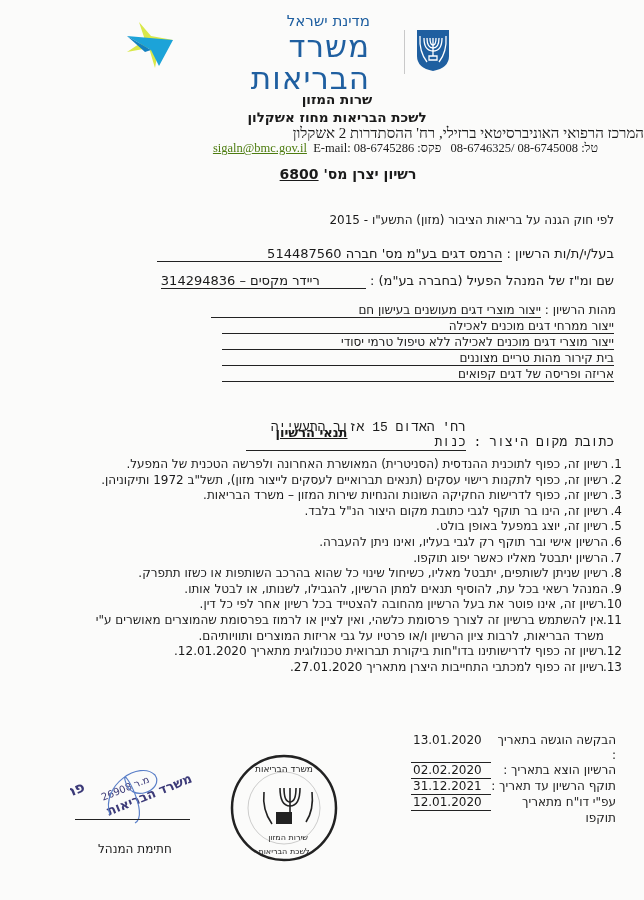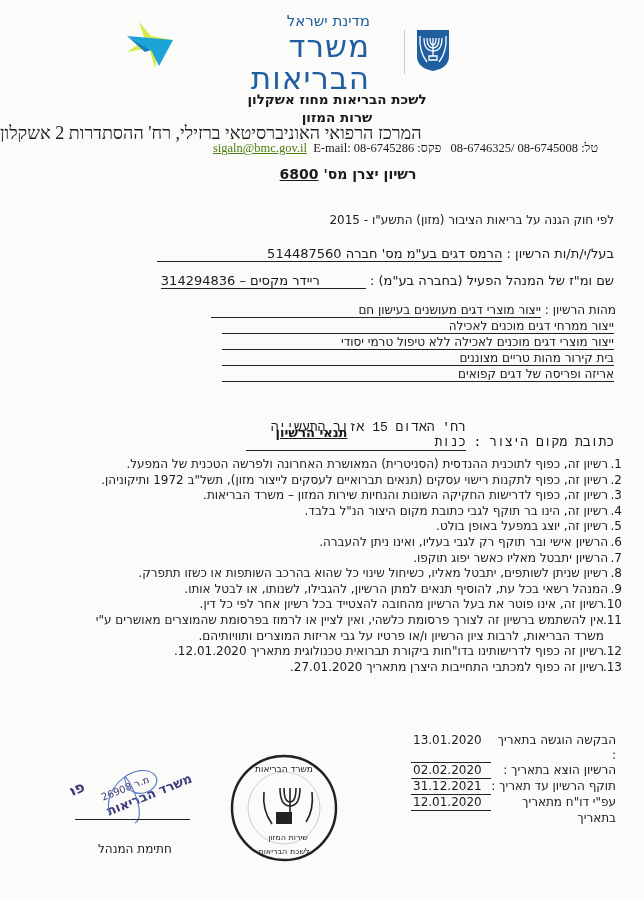--- a/index.html
+++ b/index.html
@@ -15,21 +15,21 @@
   
   .logo-star { left: 125px; top: 22px; width: 50px; height: 52px; }
   .ministry-block { left: 195px; top: 12px; width: 175px; text-align: right; }
   .ministry-state { font-size: 15px; color: #1f5fa0; line-height: 18px; }
   .ministry-heb { font-size: 31px; color: #1f5fa0; line-height: 32px; letter-spacing: 1px; }
   .ministry-eng { font-size: 14px; color: #1f5fa0; line-height: 16px; font-family: "DejaVu Sans", sans-serif; }
   .vbar { left: 404px; top: 30px; width: 1px; height: 44px; background: #c9c9c9; }
   .emblem { left: 415px; top: 28px; width: 36px; height: 44px; }
   .dept { top: 90px; left: 0; width: 644px; text-align: center; font-weight: bold; font-size: 13.5px; line-height: 18px; }
   .dept .l1 { padding-left: 30px; }
-  .addr { top: 126px; left: 0; width: 644px; text-align: left; font-family: "Liberation Serif", serif; font-size: 18px; line-height: 15px; }
+  .addr { top: 126px; left: 0; width: 644px; text-align: right; font-family: "Liberation Serif", serif; font-size: 15px; line-height: 15px; }
   .contact { top: 141px; left: 118px; width: 480px; font-family: "Liberation Serif", serif; font-size: 12.5px; }
   .contact .email-link { color: #4d7c0f; text-decoration: underline; }
   .title { top: 166px; left: 0; width: 644px; text-align: center; font-weight: bold; font-size: 14px; padding-left: 52px; box-sizing: border-box; }
   .title .num { text-decoration: underline; }
   .law { top: 213px; right: 30px; font-size: 12px; }
   .field { right: 30px; font-size: 13px; }
   .fill { display: inline-block; border-bottom: 1px solid #222; }
   .nature-line { right: 28px; font-size: 12px; white-space: nowrap; }
   .nature-line .fill { width: 385px; text-align: right; }
   .section-title { top: 400px; left: 0; width: 603px; text-align: center; font-weight: bold; font-size: 13px; text-decoration: underline; padding-left: 20px; box-sizing: border-box; }
@@ -70,22 +70,22 @@
       <path d="M9,10 Q9,23 18,23 Q27,23 27,10"></path>
       <path d="M15,10 Q15,17 18,17 Q21,17 21,10"></path>
       <path d="M14,28 H22 V32 H14 Z"></path>
       <path d="M5,8 Q4,24 12,34"></path>
       <path d="M31,8 Q32,24 24,34"></path>
     </g>
   </svg>
 </div>
 
 <div class="abs dept rtl">
+  <div class="l1">שרות המזון</div>
   <div class="l1">לשכת הבריאות מחוז אשקלון</div>
-  <div class="l1">שרות המזון</div>
 </div>
 <div class="abs addr rtl">המרכז הרפואי האוניברסיטאי ברזילי, רח' ההסתדרות 2 אשקלון</div>
 <div class="abs contact rtl">
   <span>טל:</span>
   <span dir="ltr">08-6746325/ 08-6745008</span>
   &nbsp;&nbsp;<span>פקס:</span>
   <span dir="ltr">08-6745286</span>
   <span dir="ltr">E-mail:</span>&nbsp;
   <span dir="ltr" class="email-link">sigaln@bmc.gov.il</span>
 </div>
@@ -159,21 +159,21 @@
     </div>
   <div class="row">
       <span class="lbl">תוקף הרשיון עד תאריך :</span>
       <span class="val">31.12.2021</span>
     </div>
   <div class="row">
       <span class="lbl">עפ"י דו"ח מתאריך</span>
       <span class="val">12.01.2020</span>
     </div>
   <div class="row">
-      <span class="lbl">בתאריך</span>
+      <span class="lbl">תוקפו</span>
     </div>
 </div>
 
 <div class="abs sig-stamp">
   <svg width="125" height="85" viewBox="0 0 125 85">
     <g transform="rotate(-22 62 42)" fill="#3c3a78" font-family="DejaVu Sans, sans-serif">
       <text x="18" y="28" font-size="15" font-weight="bold" direction="rtl">פרופ' נטליה בילנקו</text>
       <text x="30" y="44" font-size="10">מ.ר 26908</text>
       <text x="30" y="60" font-size="13" font-weight="bold">משרד הבריאות</text>
     </g>

